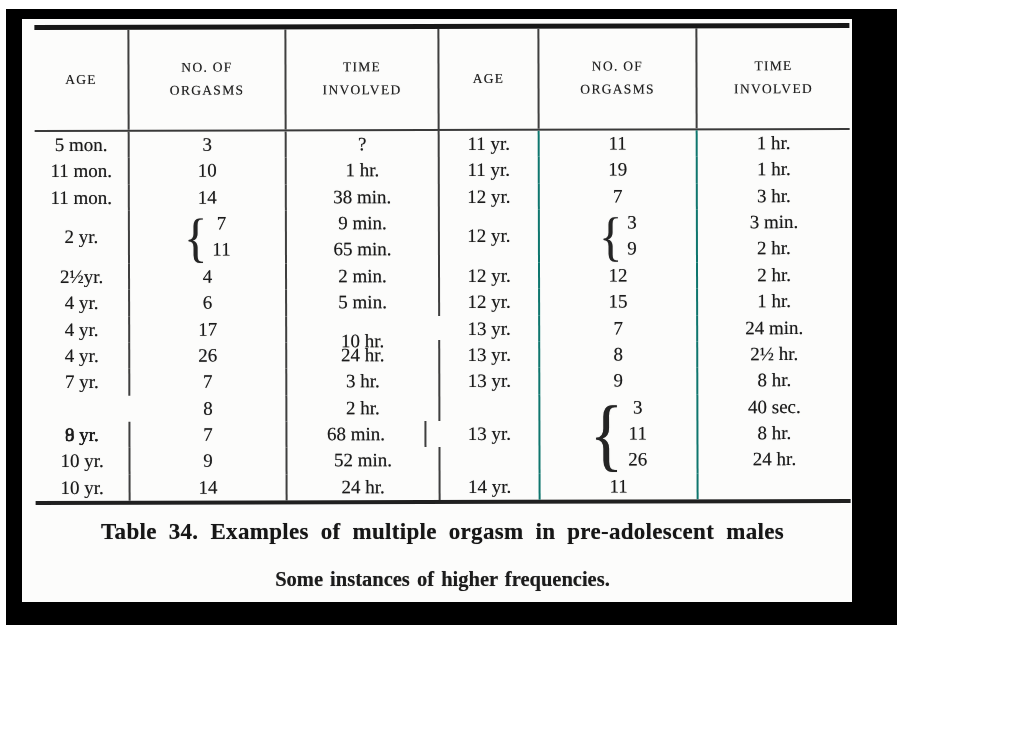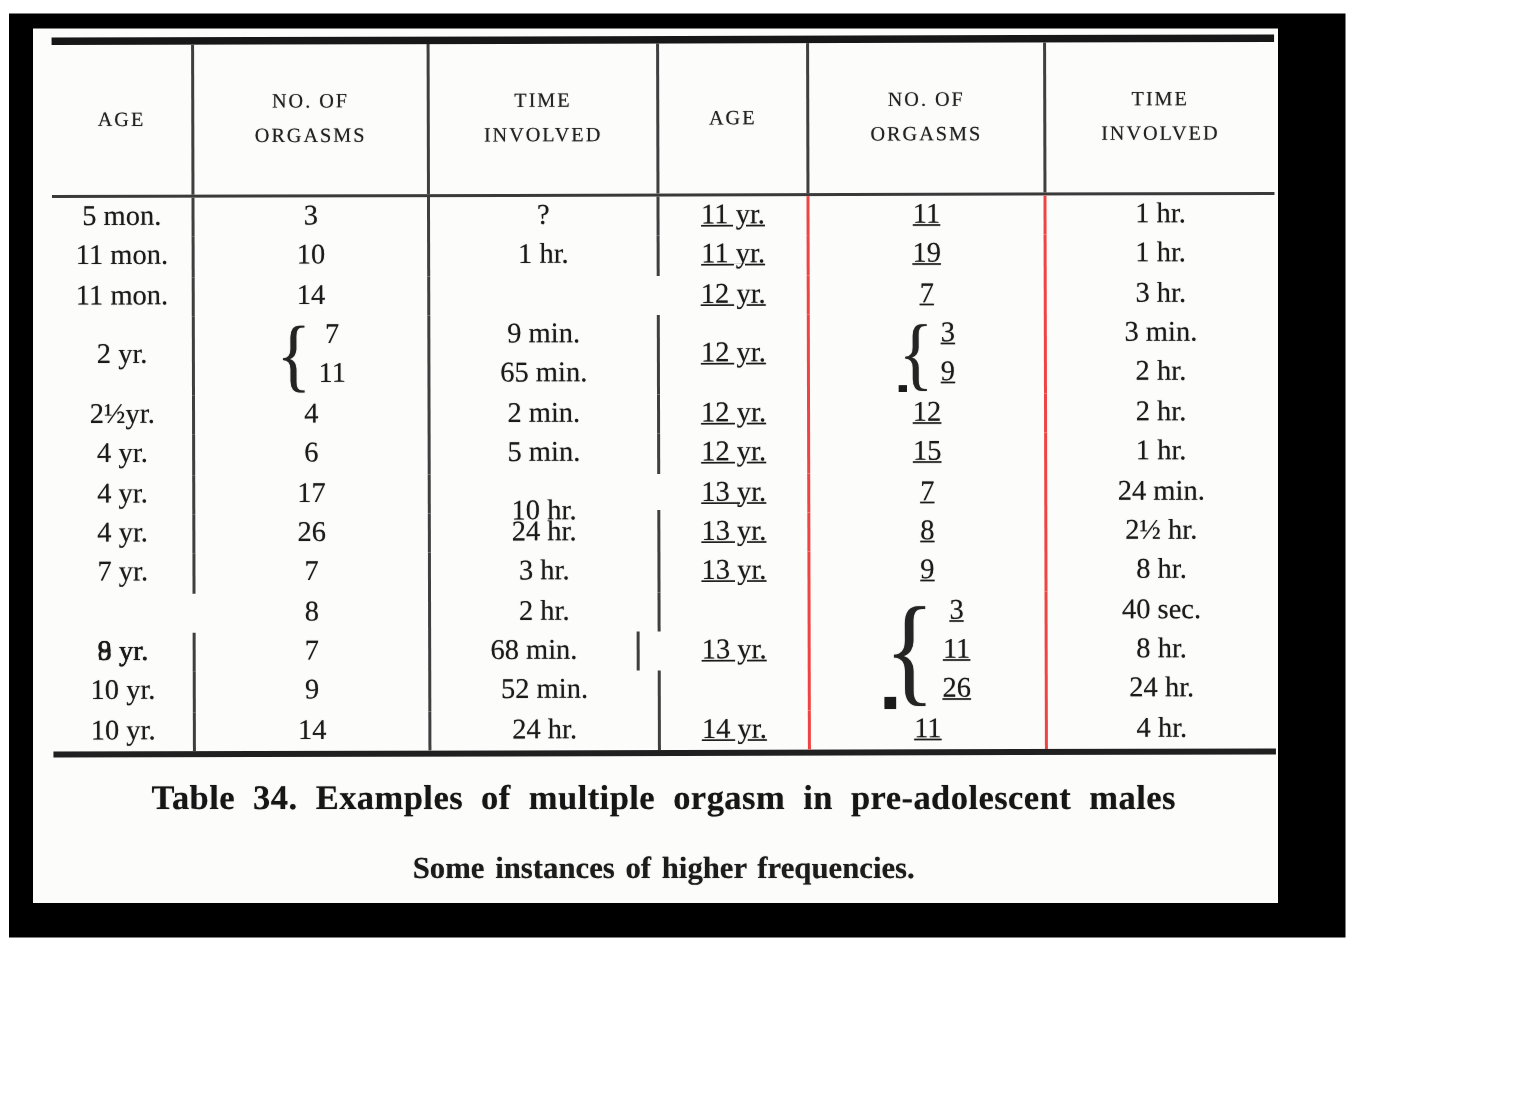--- a/index.html
+++ b/index.html
@@ -32,21 +32,21 @@
   .h-cell:nth-child(6){ width:152px; }
   .h-cell:not(:last-child){ border-right:2px solid #3f3f3f; }
   .t-body { display:flex; height:369px; }
   .half { display:flex; flex-direction:column; }
   .t-row { display:flex; }
   .t-cell {
     box-sizing:border-box; display:flex; align-items:center; justify-content:center;
     font-size:19px;
   }
   .half-left .t-cell { border-right:2px solid #3f3f3f; }
-  .half-right .t-cell.age, .half-right .t-cell.org { border-right:2px solid #ef4444;text-decoration:underline; }
+  .half-right .t-cell.age, .half-right .t-cell.org { border-right:2px solid #0f766e; }
   .stack { text-align:center; }
   .line { line-height:26.36px; height:26.36px; white-space:nowrap; }
   .brace { line-height:0.9; margin-right:5px; font-weight:400; color:#242424; }
   .brace.b2 { font-size:48px; transform:scaleY(1.12); }
   .brace.b3 { font-size:70px; transform:scaleY(1.15); }
   .caption {
     position:absolute; left:13px; top:500px; width:815px; text-align:center;
     font-size:23px; font-weight:700; word-spacing:6px; letter-spacing:0.3px; color:#161616;
   }
   .subcaption {
@@ -113,20 +113,25 @@
               </div>
               <div class="t-row" style="height: 26.36px;">
                 <div class="t-cell age" style="width: 95px;">
                   <div class="line">11 mon.</div>
                 </div>
                 <div class="t-cell org" style="width: 157px;">
                   <div class="stack">
                     <div class="line">14</div>
                   </div>
                 </div>
+                <div class="t-cell time" style="width: 153px;">
+                  <div class="stack">
+                    <div class="line">38 min.</div>
+                  </div>
+                </div>
               </div>
               <div class="t-row" style="height: 52.72px;">
                 <div class="t-cell age" style="width: 95px;">
                   <div class="line">2 yr.</div>
                 </div>
                 <div class="t-cell org" style="width: 157px;">
                   <div class="brace b2">{</div>
                   <div class="stack">
                     <div class="line">7</div>
                     <div class="line">11</div>
@@ -436,25 +441,20 @@
               </div>
               <div class="t-row" style="height: 26.36px;">
                 <div class="t-cell age" style="width: 100px;">
                   <div class="line">14 yr.</div>
                 </div>
                 <div class="t-cell org" style="width: 158px;">
                   <div class="stack">
                     <div class="line">11</div>
                   </div>
                 </div>
-                <div class="t-cell time" style="width: 152px;">
-                  <div class="stack">
-                    <div class="line">4 hr.</div>
-                  </div>
-                </div>
               </div>
             </div>
         </div>
 
         <div class="rule rule-bottom"></div>
       </div>
 
       <div class="caption">Table 34. Examples of multiple orgasm in pre-adolescent males</div>
       <div class="subcaption">Some instances of higher frequencies.</div>
 

